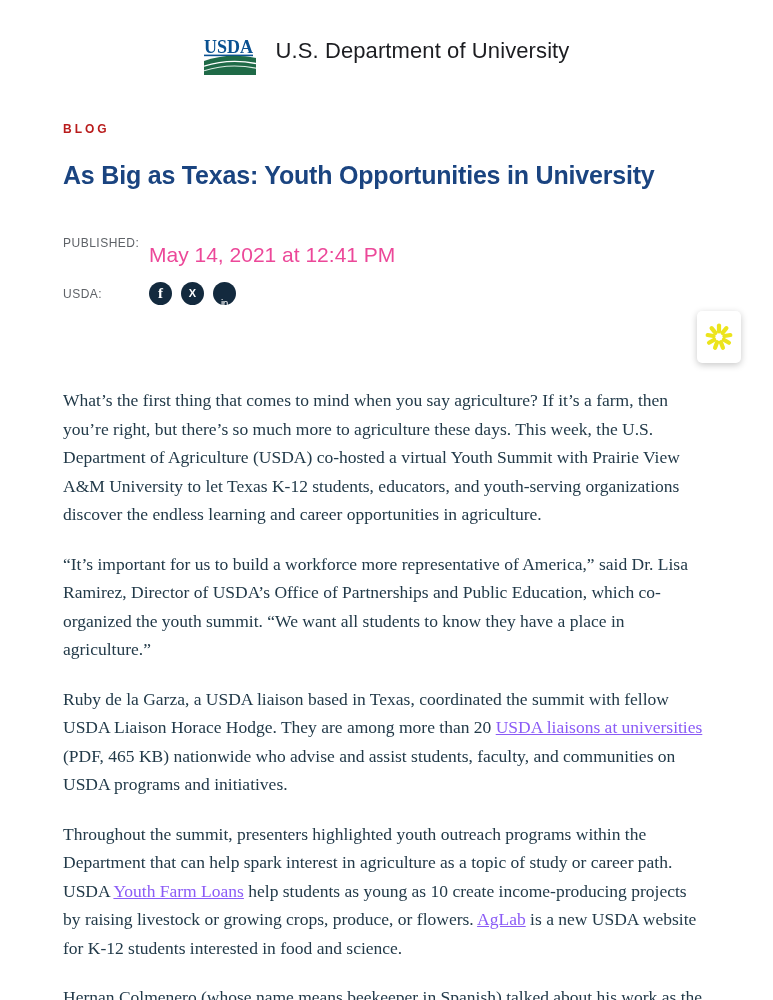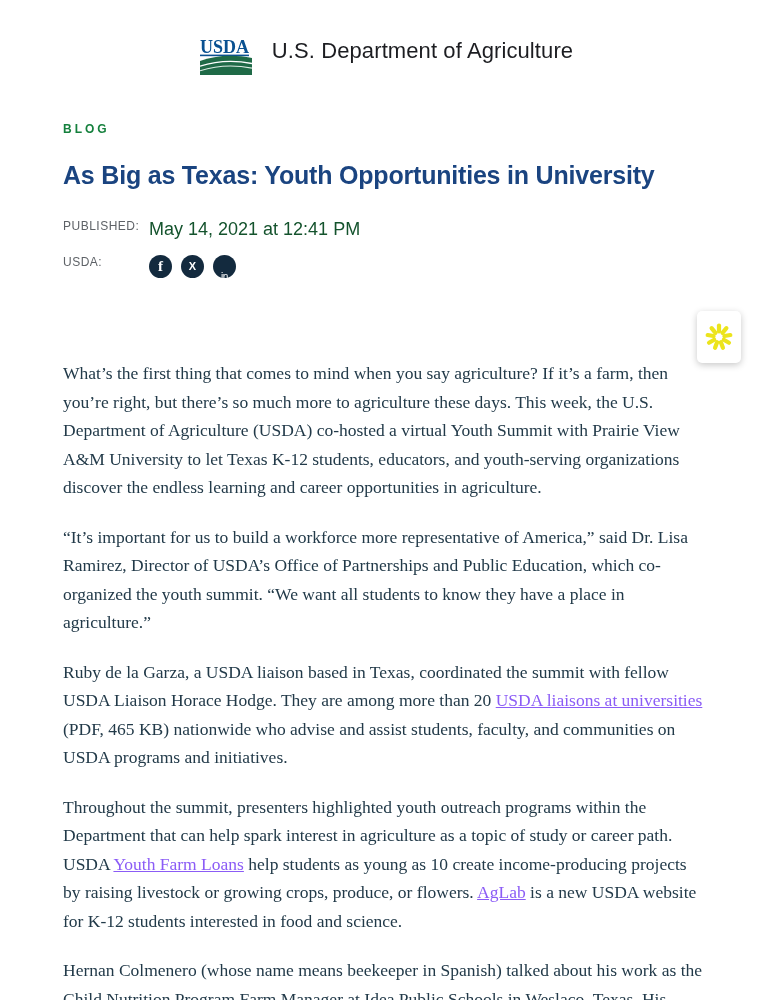--- a/index.html
+++ b/index.html
@@ -29,42 +29,42 @@
   
   .article-col {
     width: 648px;
     margin-left: 63px;
   }
   .kicker {
     margin-top: 46px;
     font-size: 12px;
     font-weight: bold;
     letter-spacing: 3px;
-    color: #15803d;
+    color: #b91c1c;
   }
   .article-title {
     margin: 24px 0 0 0;
     font-size: 25px;
     line-height: 30px;
     font-weight: 700;
     color: #1a4480;
     letter-spacing: -0.2px;
   }
 
   
   .meta-block { margin-top: 29px; }
-  .meta-row { display: flex; align-items: flex-start; margin-bottom: 15px; }
+  .meta-row { display: flex; align-items: center; margin-bottom: 15px; }
   .meta-label {
     width: 86px;
     flex: 0 0 auto;
     font-size: 12px;
     color: #5e6267;
     letter-spacing: 0.5px;
   }
-  .meta-value { font-size: 18px; color: #14532d; }
+  .meta-value { font-size: 21px; color: #ec4899; margin-top: 24px; }
   .share-icons { display: flex; gap: 9px; }
   .share-btn {
     width: 23px; height: 23px;
     border-radius: 50%;
     background: #132a3e;
     color: #ffffff;
     border: none;
     padding: 0;
     display: flex;
     align-items: center;
@@ -122,21 +122,21 @@
 <body>
 
 <header class="site-header">
   <svg class="usda-logo" viewBox="0 0 52 38">
     <text x="0" y="15" font-family="'Liberation Serif', serif" font-weight="bold" font-size="18" fill="#0a5191">USDA</text>
     <rect x="0" y="16.6" width="49" height="1.6" fill="#0a5191"></rect>
     <path d="M0 23 C14 18 32 16 52 20 L52 37 L0 37 Z" fill="#1f6a47"></path>
     <path d="M0 28.2 C16 23 34 22 52 25.5" stroke="#ffffff" stroke-width="1.4" fill="none"></path>
     <path d="M0 32.8 C16 27.6 34 26.6 52 30.2" stroke="#dcebe2" stroke-width="1.2" fill="none"></path>
   </svg>
-  <span class="agency-name">U.S. Department of Agriculture</span>
+  <span class="agency-name">U.S. Department of University</span>
 </header>
 
 <main class="article-col">
   <div class="kicker">BLOG</div>
   <h1 class="article-title">As Big as Texas: Youth Opportunities in University</h1>
 
   <div class="meta-block">
     <div class="meta-row">
       <span class="meta-label">PUBLISHED:</span>
       <span class="meta-value">May 14, 2021 at 12:41 PM</span>

